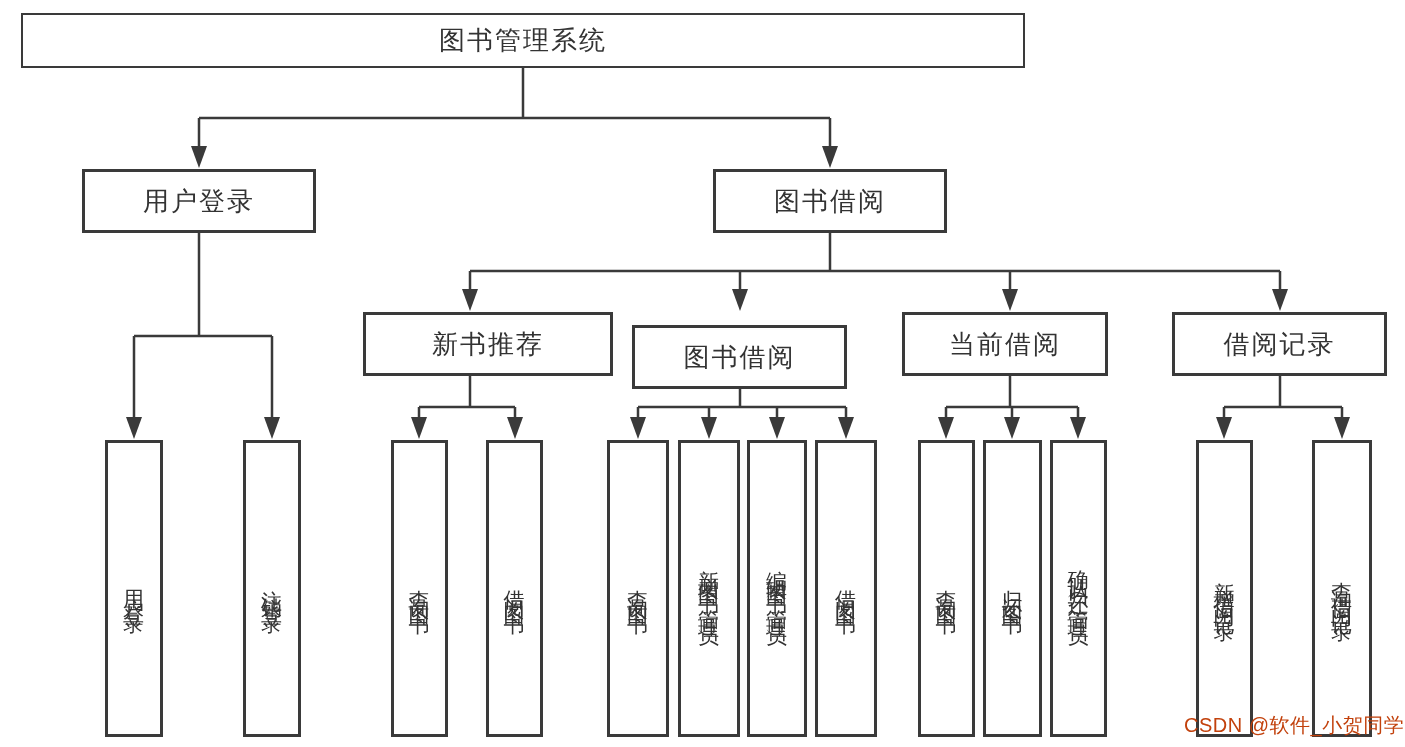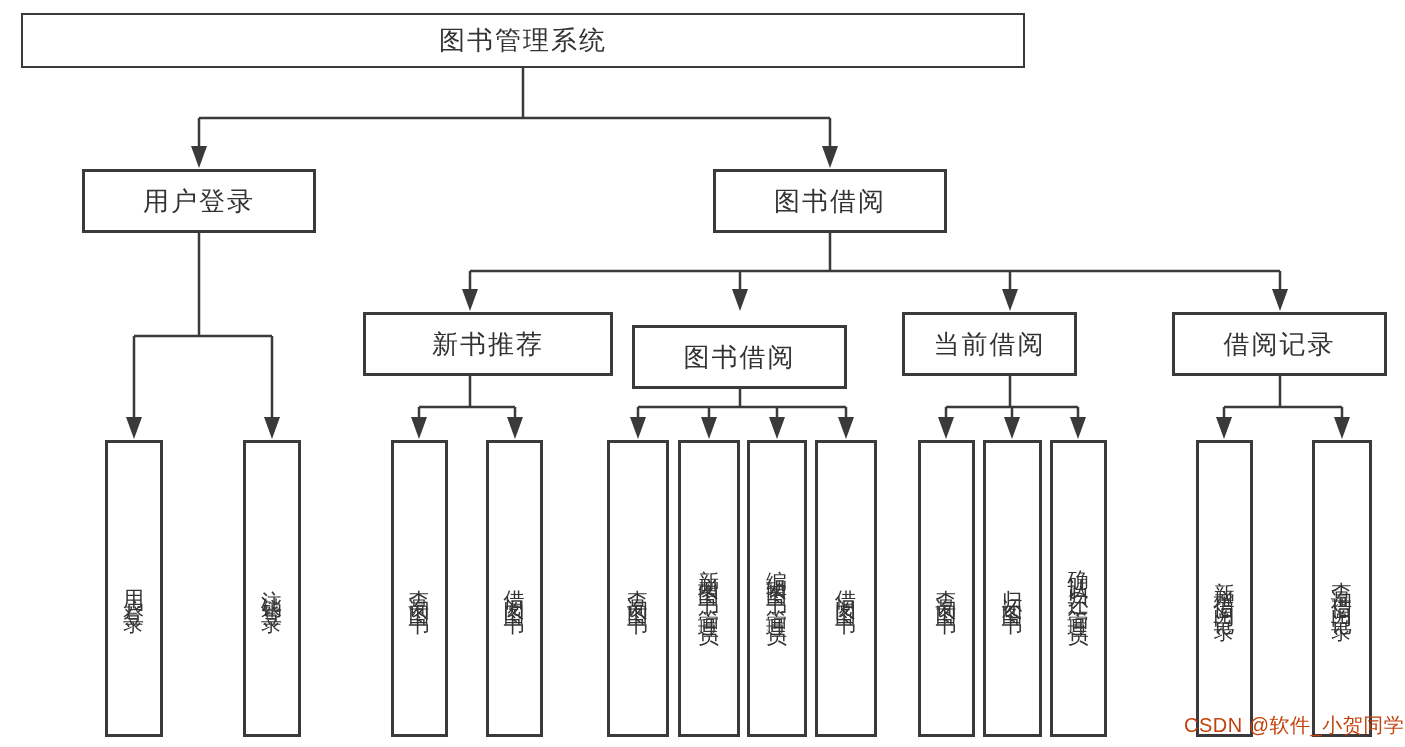--- a/index.html
+++ b/index.html
@@ -76,21 +76,21 @@
   <div class="box hnode" style="left:713px; top:169px; width:234px; height:64px;">
     <span>图书借阅</span>
   </div>
 
   <div class="box hnode" style="left:363px; top:312px; width:250px; height:64px;">
     <span>新书推荐</span>
   </div>
   <div class="box hnode" style="left:632px; top:325px; width:215px; height:64px;">
     <span>图书借阅</span>
   </div>
-  <div class="box hnode" style="left:902px; top:312px; width:175px; height:64px;">
+  <div class="box hnode" style="left:902px; top:312px; width:206px; height:64px;">
     <span>当前借阅</span>
   </div>
   <div class="box hnode" style="left:1172px; top:312px; width:215px; height:64px;">
     <span>借阅记录</span>
   </div>
 
   <div class="box leaf" style="left:105px; top:440px; width:58px; height:297px;">
     <span class="vtext">用户登录</span>
   </div>
   <div class="box leaf" style="left:243px; top:440px; width:58px; height:297px;">

